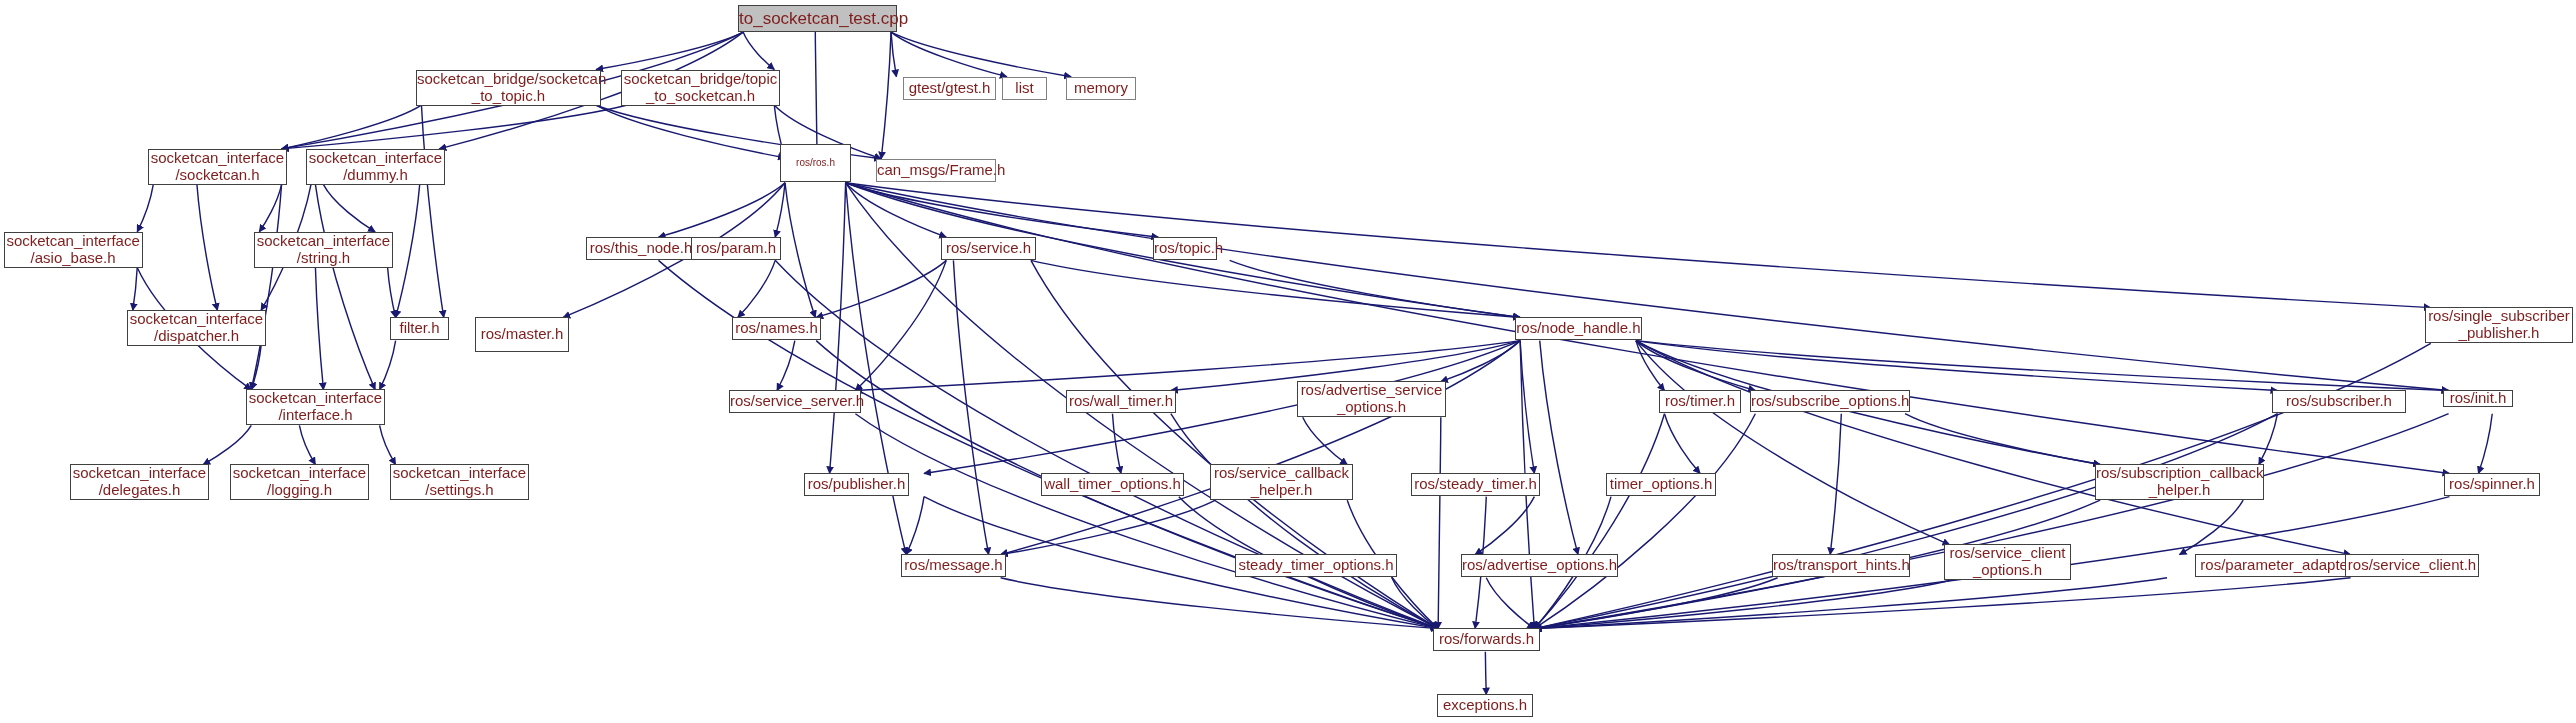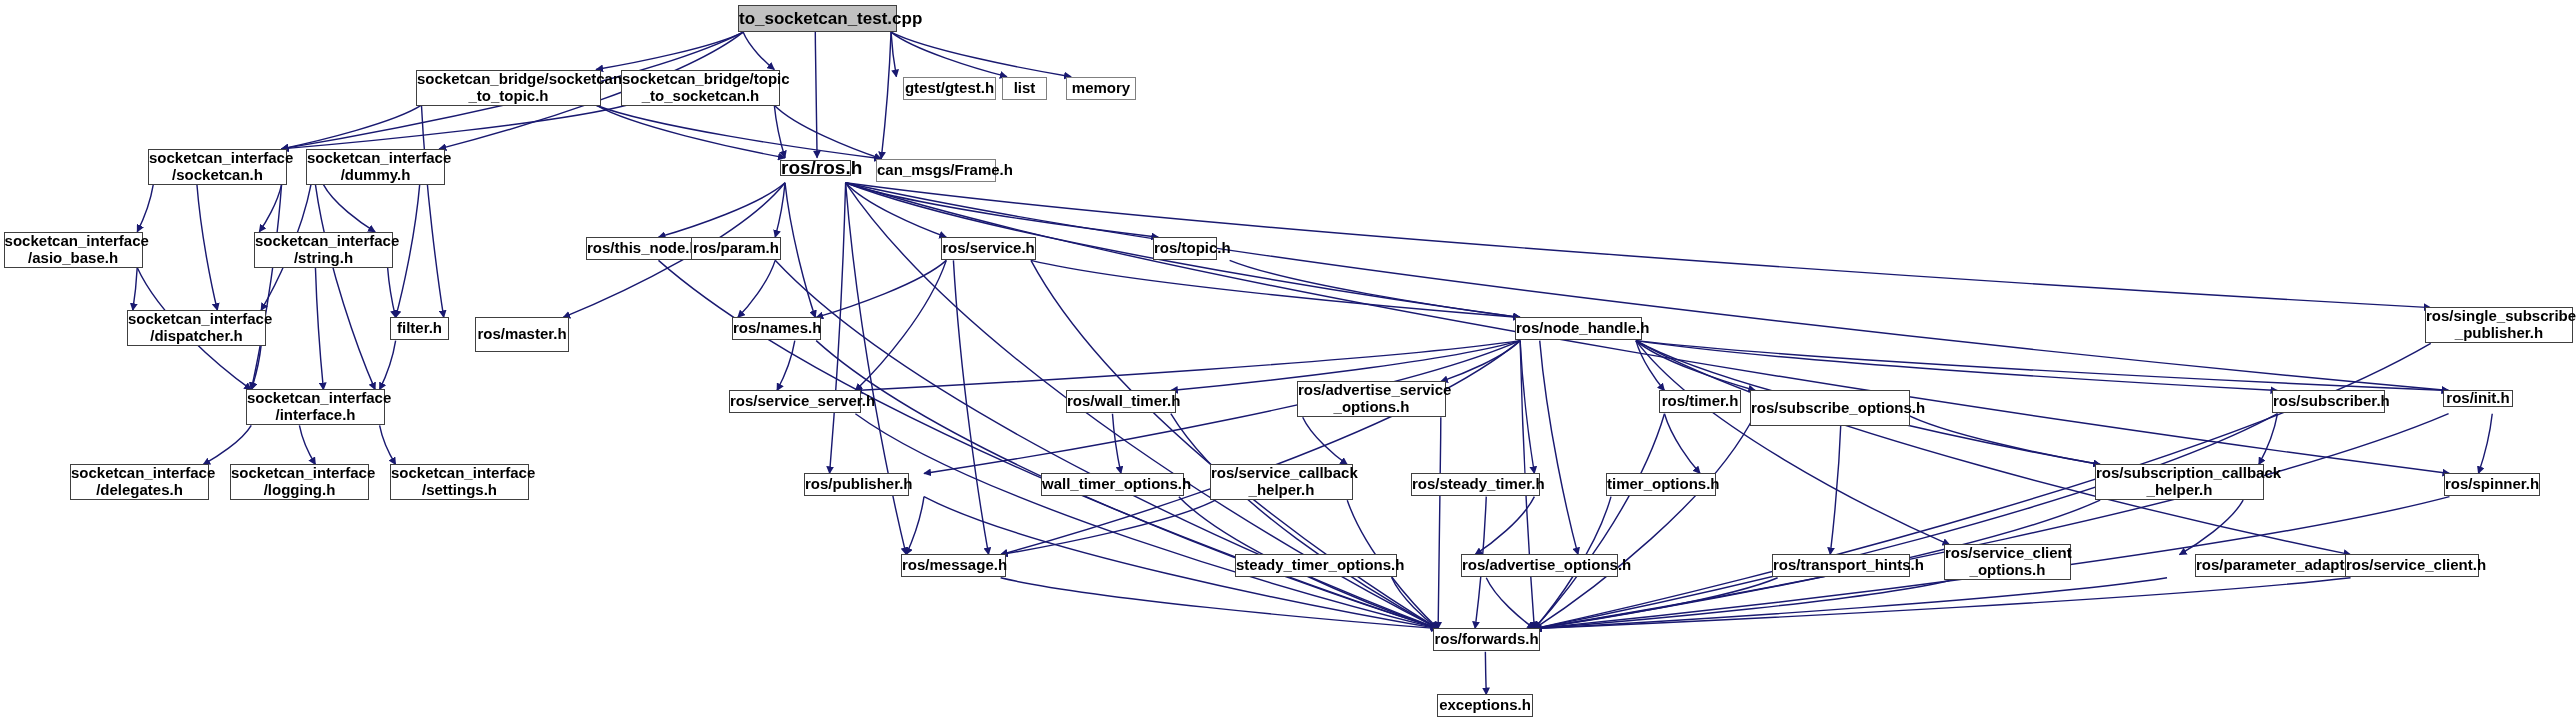--- a/index.html
+++ b/index.html
@@ -24,25 +24,24 @@
   }
   .node {
     position: absolute;
     box-sizing: border-box;
     background: #ffffff;
     border: 1.8px solid #404040;
     display: flex;
     align-items: center;
     justify-content: center;
     text-align: center;
-    color: #000000;
+    color: #7f1d1d;
     line-height: 1.12;
     white-space: pre;
     letter-spacing: 0px;
-    font-weight: bold;
   }
   .node.root {
     background: #c0c0c0;
     border: 1.8px solid #404040;
   }
   .node.sys {
     border: 1.8px solid #808080;
   }
   .node-label {
     display: block;
@@ -175,21 +174,21 @@
 _to_topic.h</span></div>
       <div class="node" style="left: 621px; top: 70px; width: 159px; height: 36px; font-size: 15px;"><span class="node-label">socketcan_bridge/topic
 _to_socketcan.h</span></div>
       <div class="node sys" style="left: 903px; top: 77px; width: 93px; height: 23px; font-size: 15px;"><span class="node-label">gtest/gtest.h</span></div>
       <div class="node sys" style="left: 1002px; top: 77px; width: 45px; height: 23px; font-size: 15px;"><span class="node-label">list</span></div>
       <div class="node sys" style="left: 1066px; top: 77px; width: 70px; height: 23px; font-size: 15px;"><span class="node-label">memory</span></div>
       <div class="node" style="left: 148px; top: 149px; width: 139px; height: 36px; font-size: 15px;"><span class="node-label">socketcan_interface
 /socketcan.h</span></div>
       <div class="node" style="left: 306px; top: 149px; width: 139px; height: 36px; font-size: 15px;"><span class="node-label">socketcan_interface
 /dummy.h</span></div>
-      <div class="node" style="left: 780px; top: 160px; width: 71px; height: 16px; font-size: 19px;"><span class="node-label">ros/ros.h</span></div>
+      <div class="node" style="left: 780px; top: 144px; width: 71px; height: 38px; font-size: 10px;"><span class="node-label">ros/ros.h</span></div>
       <div class="node sys" style="left: 876px; top: 159px; width: 120px; height: 23px; font-size: 15px;"><span class="node-label">can_msgs/Frame.h</span></div>
       <div class="node" style="left: 3.6px; top: 232px; width: 139px; height: 36px; font-size: 15px;"><span class="node-label">socketcan_interface
 /asio_base.h</span></div>
       <div class="node" style="left: 254px; top: 232px; width: 139px; height: 36px; font-size: 15px;"><span class="node-label">socketcan_interface
 /string.h</span></div>
       <div class="node" style="left: 586px; top: 237px; width: 110px; height: 23px; font-size: 15px;"><span class="node-label">ros/this_node.h</span></div>
       <div class="node" style="left: 691px; top: 237px; width: 90px; height: 23px; font-size: 15px;"><span class="node-label">ros/param.h</span></div>
       <div class="node" style="left: 941px; top: 237px; width: 95px; height: 23px; font-size: 15px;"><span class="node-label">ros/service.h</span></div>
       <div class="node" style="left: 1153px; top: 237px; width: 64px; height: 23px; font-size: 15px;"><span class="node-label">ros/topic.h</span></div>
       <div class="node" style="left: 127px; top: 310px; width: 139px; height: 36px; font-size: 15px;"><span class="node-label">socketcan_interface
@@ -198,22 +197,22 @@
       <div class="node" style="left: 475px; top: 317px; width: 94px; height: 35px; font-size: 15px;"><span class="node-label">ros/master.h</span></div>
       <div class="node" style="left: 732px; top: 317px; width: 89px; height: 23px; font-size: 15px;"><span class="node-label">ros/names.h</span></div>
       <div class="node" style="left: 1515px; top: 317px; width: 127px; height: 23px; font-size: 15px;"><span class="node-label">ros/node_handle.h</span></div>
       <div class="node" style="left: 2425px; top: 307px; width: 148px; height: 36px; font-size: 15px;"><span class="node-label">ros/single_subscriber
 _publisher.h</span></div>
       <div class="node" style="left: 729px; top: 390px; width: 132px; height: 23px; font-size: 15px;"><span class="node-label">ros/service_server.h</span></div>
       <div class="node" style="left: 1066px; top: 390px; width: 110px; height: 23px; font-size: 15px;"><span class="node-label">ros/wall_timer.h</span></div>
       <div class="node" style="left: 1297px; top: 381px; width: 149px; height: 36px; font-size: 15px;"><span class="node-label">ros/advertise_service
 _options.h</span></div>
       <div class="node" style="left: 1659px; top: 390px; width: 82px; height: 23px; font-size: 15px;"><span class="node-label">ros/timer.h</span></div>
-      <div class="node" style="left: 1750px; top: 390px; width: 160px; height: 36px; font-size: 15px;"><span class="node-label">ros/subscribe_options.h</span></div>
-      <div class="node" style="left: 2272px; top: 390px; width: 113px; height: 23px; font-size: 15px;"><span class="node-label">ros/subscriber.h</span></div>
+      <div class="node" style="left: 1750px; top: 390px; width: 160px; height: 22px; font-size: 15px;"><span class="node-label">ros/subscribe_options.h</span></div>
+      <div class="node" style="left: 2272px; top: 390px; width: 134px; height: 23px; font-size: 15px;"><span class="node-label">ros/subscriber.h</span></div>
       <div class="node" style="left: 2443px; top: 390px; width: 70px; height: 17px; font-size: 15px;"><span class="node-label">ros/init.h</span></div>
       <div class="node" style="left: 804px; top: 473px; width: 105px; height: 23px; font-size: 15px;"><span class="node-label">ros/publisher.h</span></div>
       <div class="node" style="left: 1041px; top: 473px; width: 143px; height: 23px; font-size: 15px;"><span class="node-label">wall_timer_options.h</span></div>
       <div class="node" style="left: 1210px; top: 464px; width: 143px; height: 36px; font-size: 15px;"><span class="node-label">ros/service_callback
 _helper.h</span></div>
       <div class="node" style="left: 1411px; top: 473px; width: 129px; height: 23px; font-size: 15px;"><span class="node-label">ros/steady_timer.h</span></div>
       <div class="node" style="left: 1606px; top: 473px; width: 110px; height: 23px; font-size: 15px;"><span class="node-label">timer_options.h</span></div>
       <div class="node" style="left: 2095px; top: 464px; width: 169px; height: 36px; font-size: 15px;"><span class="node-label">ros/subscription_callback
 _helper.h</span></div>
       <div class="node" style="left: 2444px; top: 473px; width: 96px; height: 23px; font-size: 15px;"><span class="node-label">ros/spinner.h</span></div>

